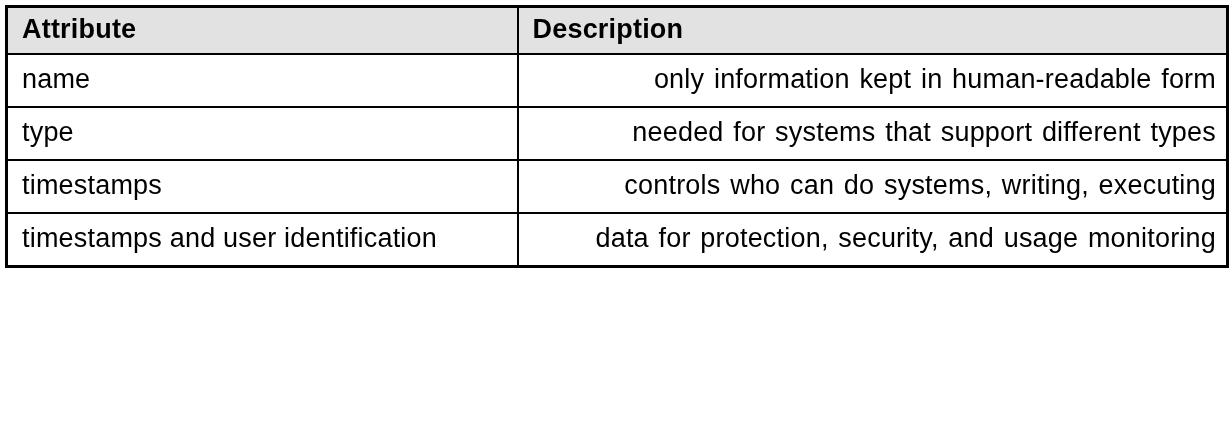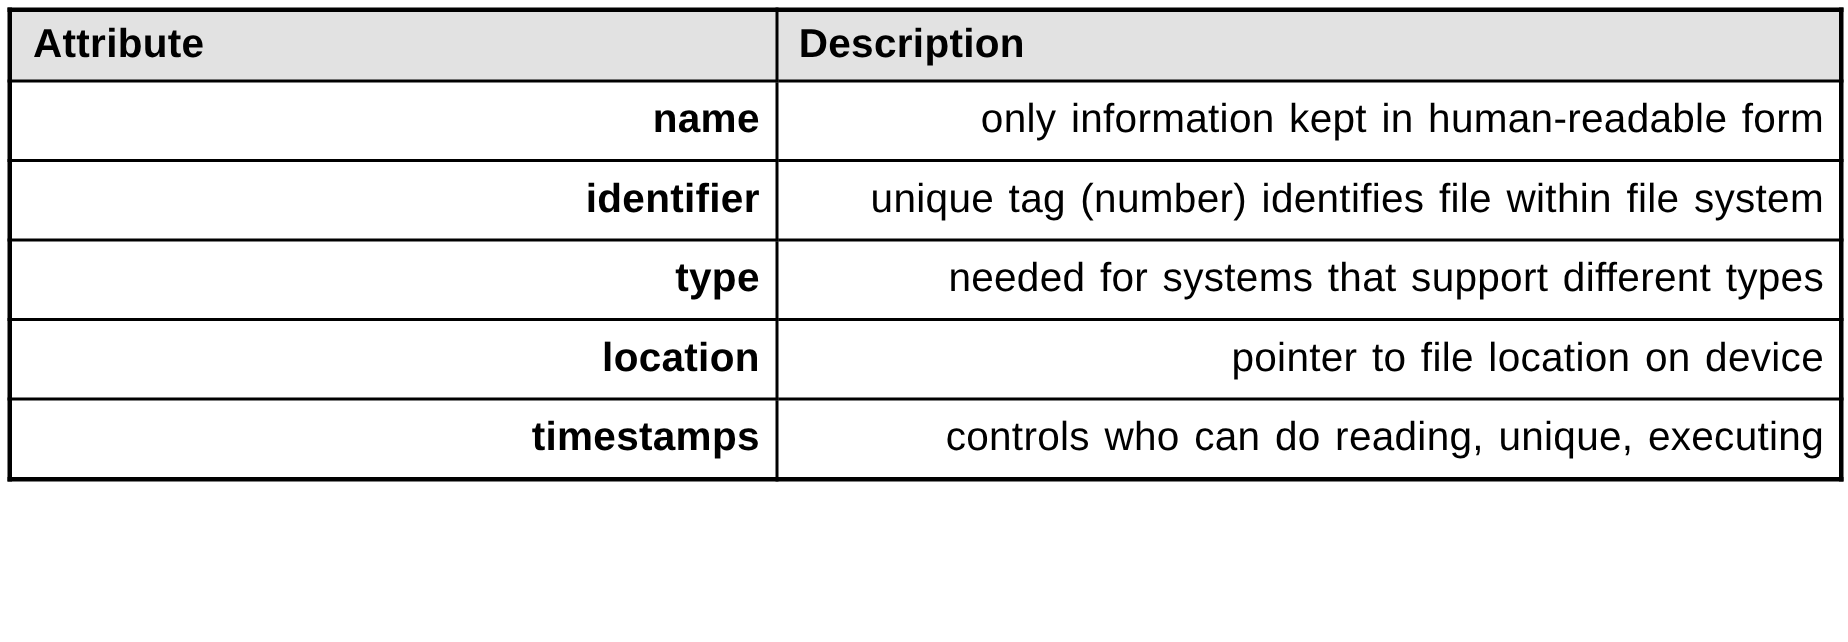--- a/index.html
+++ b/index.html
@@ -53,22 +53,21 @@
   table.attr-table td {
     font-size: 27px;
     text-align: left;
     padding: 6px 10px 8px 14px;
     height: 37px;
     vertical-align: middle;
     letter-spacing: 0.2px;
   }
 
   table.attr-table td.attr-cell {
-    font-weight: bold;
-    text-align: right;
+    font-weight: normal;
   }
 
   table.attr-table td.desc-cell {
     font-weight: normal;
     word-spacing: 2px;
     text-align: right;
   }
 </style>
 </head>
 <body>
@@ -84,36 +83,32 @@
         <th>Attribute</th>
         <th>Description</th>
       </tr>
     </thead>
     <tbody id="table-body">
   <tr>
     <td class="attr-cell">name</td>
     <td class="desc-cell">only information kept in human-readable form</td>
   </tr>
 
-  <tr>
-    <td class="attr-cell">identifier</td>
-    <td class="desc-cell">unique tag (number) identifies file within file system</td>
-  </tr>
 
   <tr>
     <td class="attr-cell">type</td>
     <td class="desc-cell">needed for systems that support different types</td>
   </tr>
 
-  <tr>
-    <td class="attr-cell">location</td>
-    <td class="desc-cell">pointer to file location on device</td>
-  </tr>
 
 
   <tr>
     <td class="attr-cell">timestamps</td>
-    <td class="desc-cell">controls who can do reading, unique, executing</td>
+    <td class="desc-cell">controls who can do systems, writing, executing</td>
   </tr>
 
+  <tr>
+    <td class="attr-cell">timestamps and user identification</td>
+    <td class="desc-cell">data for protection, security, and usage monitoring</td>
+  </tr>
 </tbody>
   </table>
 </div>
 
 </body></html>

